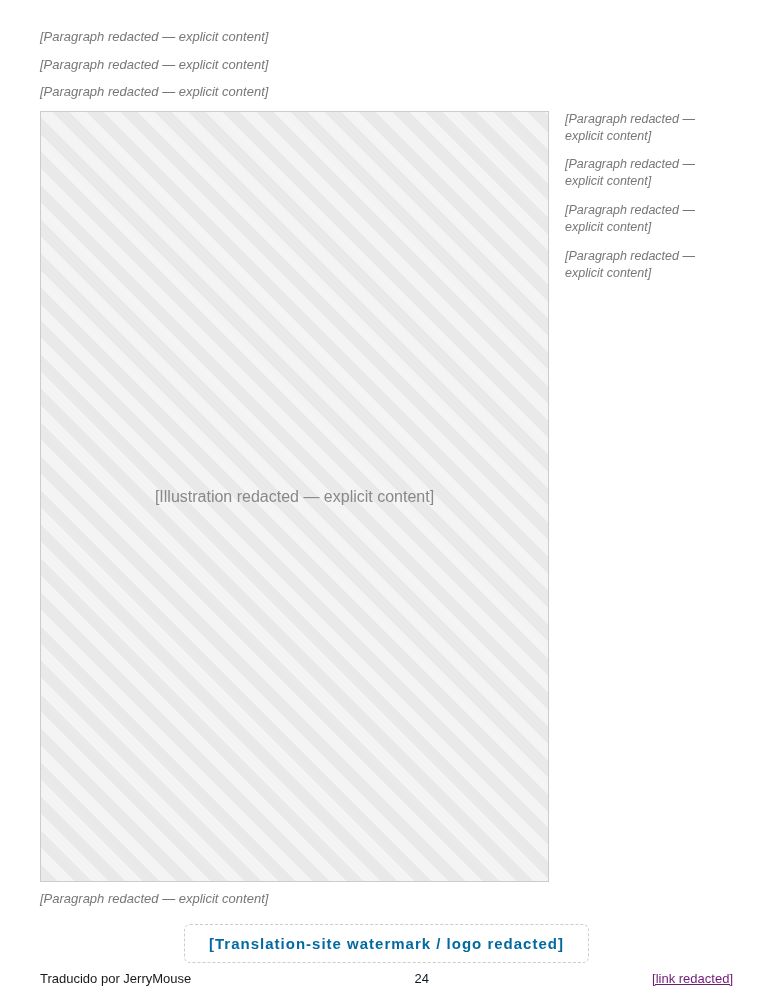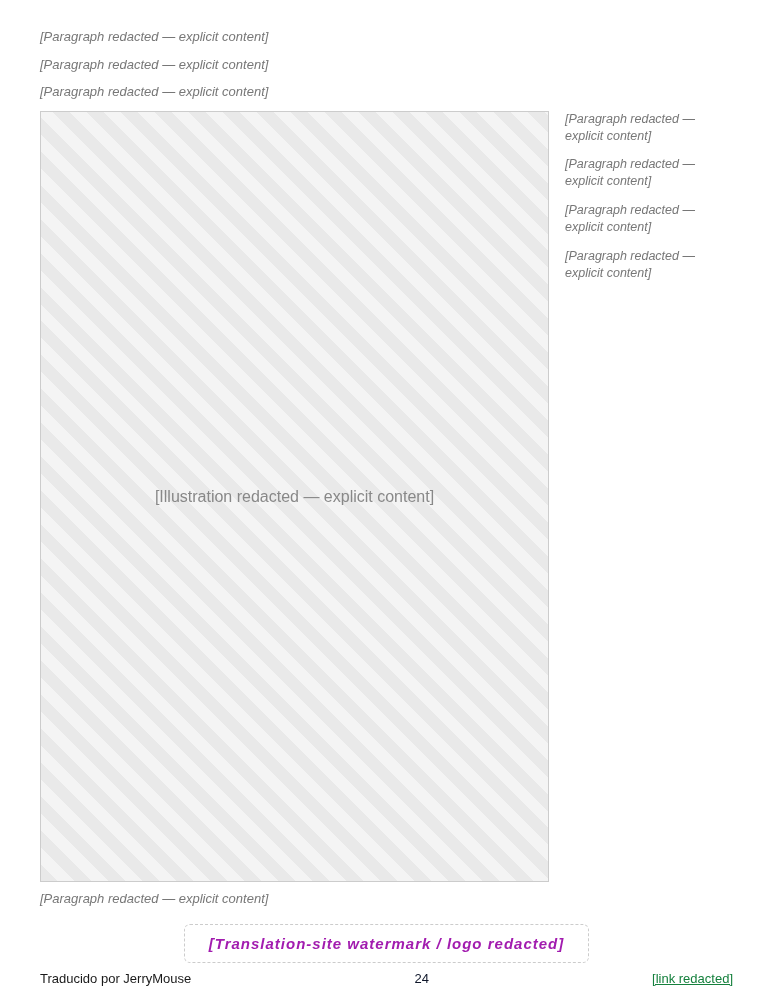--- a/index.html
+++ b/index.html
@@ -21,32 +21,31 @@
     border: 1px solid #cccccc;
     display: flex; align-items: center; justify-content: center;
     color: #888; font-size: 16px; text-align: center; padding: 20px; box-sizing: border-box;
   }
   .side-col { width: 168px; display: flex; flex-direction: column; gap: 12px; }
   .side-col .para { font-size: 12.5px; margin: 0; }
   .watermark-area { text-align: center; margin: 6px 0 4px 0; }
   .watermark {
     display: inline-block;
     font-size: 15px; font-weight: bold; letter-spacing: 1px;
-    color: #a21caf;
+    color: #0369a1;
     border: 1px dashed #cccccc; border-radius: 6px;
     padding: 10px 24px;
-    font-style: italic;
   }
   .footer {
     display: flex; justify-content: space-between; align-items: center;
     font-size: 13px; margin-top: auto; padding-top: 4px; gap: 24px;
   }
   .footer .credit { color: #1a1a1a; }
   .footer .page-num { color: #0f172a; }
-  .footer .link { color: #15803d; text-decoration: underline; text-align: center; }
+  .footer .link { color: #701a75; text-decoration: underline; text-align: center; }
 </style>
 </head>
 <body>
 
 <div class="page">
 
   <p class="para redacted">[Paragraph redacted — explicit content]</p>
   <p class="para redacted">[Paragraph redacted — explicit content]</p>
   <p class="para redacted">[Paragraph redacted — explicit content]</p>
 

